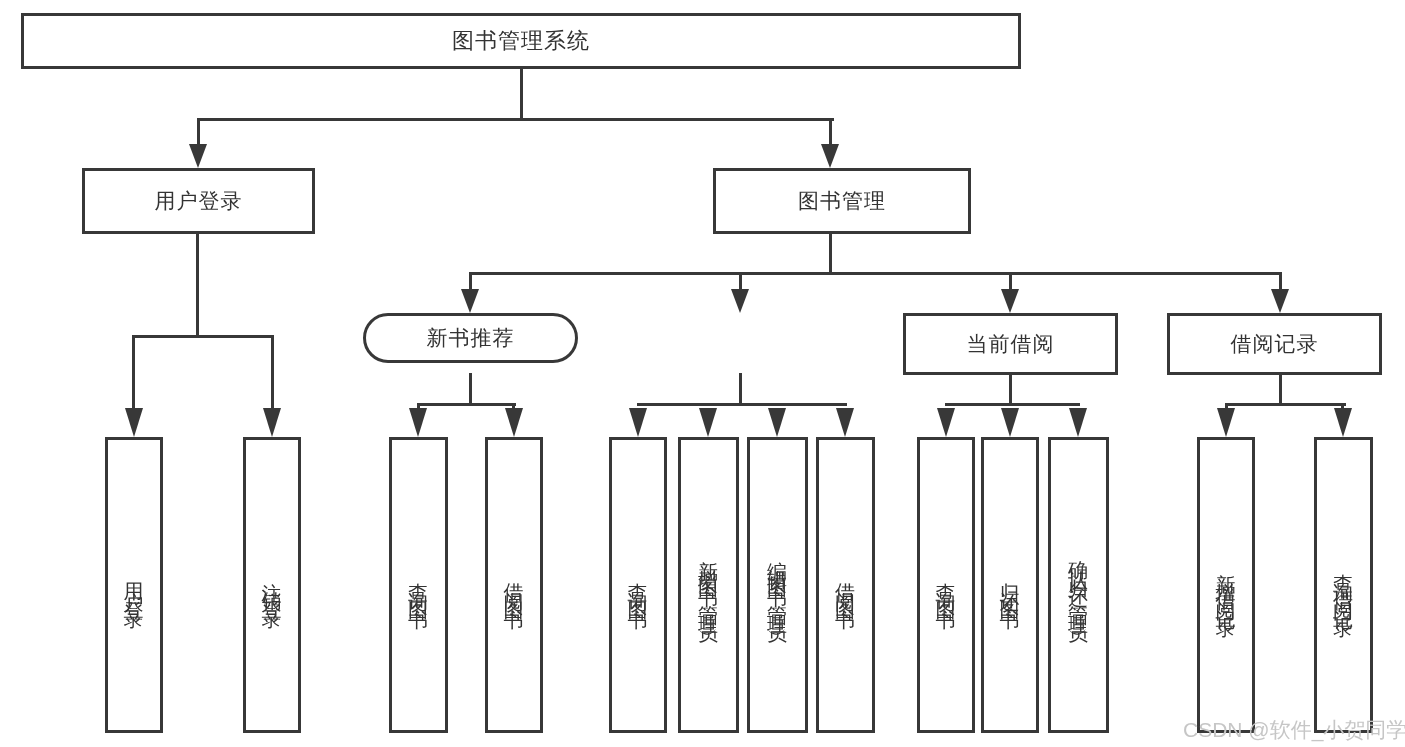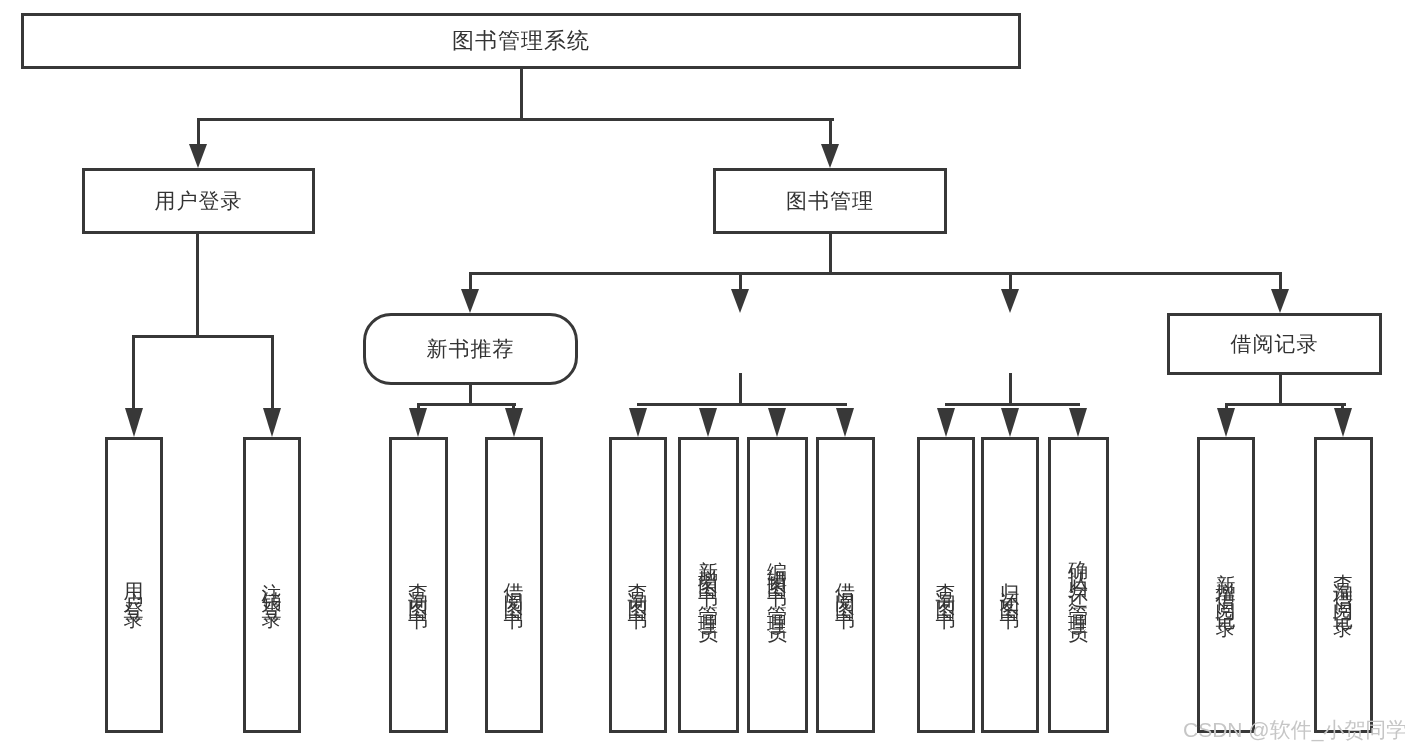--- a/index.html
+++ b/index.html
@@ -85,21 +85,21 @@
   <div class="vline" style="left:520px; top:68px; height:53px;"></div>
   <div class="hline" style="left:197px; top:118px; width:637px;"></div>
   <div class="vline" style="left:197px; top:118px; height:28px;"></div>
   <div class="ah ah-mid" style="left:189px; top:144px;"></div>
   <div class="vline" style="left:829px; top:118px; height:28px;"></div>
   <div class="ah ah-mid" style="left:821px; top:144px;"></div>
 
   <div class="node lvl2" style="left:82px; top:168px; width:233px; height:66px;">
     <span class="hlabel">用户登录</span>
   </div>
-  <div class="node lvl2" style="left:713px; top:168px; width:234px; height:66px;">
+  <div class="node lvl2" style="left:713px; top:168px; width:258px; height:66px;">
     <span class="hlabel">图书管理</span>
   </div>
 
   <div class="vline" style="left:196px; top:233px; height:105px;"></div>
   <div class="hline" style="left:132px; top:335px; width:142px;"></div>
   <div class="vline" style="left:132px; top:335px; height:76px;"></div>
   <div class="ah ah-leaf" style="left:125px; top:408px;"></div>
   <div class="vline" style="left:271px; top:335px; height:76px;"></div>
   <div class="ah ah-leaf" style="left:263px; top:408px;"></div>
 
@@ -107,22 +107,25 @@
   <div class="hline" style="left:469px; top:272px; width:813px;"></div>
   <div class="vline" style="left:469px; top:272px; height:20px;"></div>
   <div class="ah ah-mid" style="left:461px; top:289px;"></div>
   <div class="vline" style="left:739px; top:272px; height:20px;"></div>
   <div class="ah ah-mid" style="left:731px; top:289px;"></div>
   <div class="vline" style="left:1009px; top:272px; height:20px;"></div>
   <div class="ah ah-mid" style="left:1001px; top:289px;"></div>
   <div class="vline" style="left:1279px; top:272px; height:20px;"></div>
   <div class="ah ah-mid" style="left:1271px; top:289px;"></div>
 
-  <div class="node lvl3" style="left:363px; top:313px; width:215px; height:72px;border-radius:28px;">
+  <div class="node lvl3" style="left:363px; top:313px; width:215px; height:50px;border-radius:28px;">
     <span class="hlabel">新书推荐</span>
+  </div>
+  <div class="node lvl3" style="left:903px; top:313px; width:215px; height:62px;">
+    <span class="hlabel">当前借阅</span>
   </div>
   <div class="node lvl3" style="left:1167px; top:313px; width:215px; height:62px;">
     <span class="hlabel">借阅记录</span>
   </div>
 
   <div class="vline" style="left:469px; top:373px; height:33px;"></div>
   <div class="hline" style="left:417px; top:403px; width:99px;"></div>
   <div class="vline" style="left:417px; top:403px; height:8px;"></div>
   <div class="ah ah-leaf" style="left:409px; top:408px;"></div>
   <div class="vline" style="left:512px; top:403px; height:8px;"></div>

